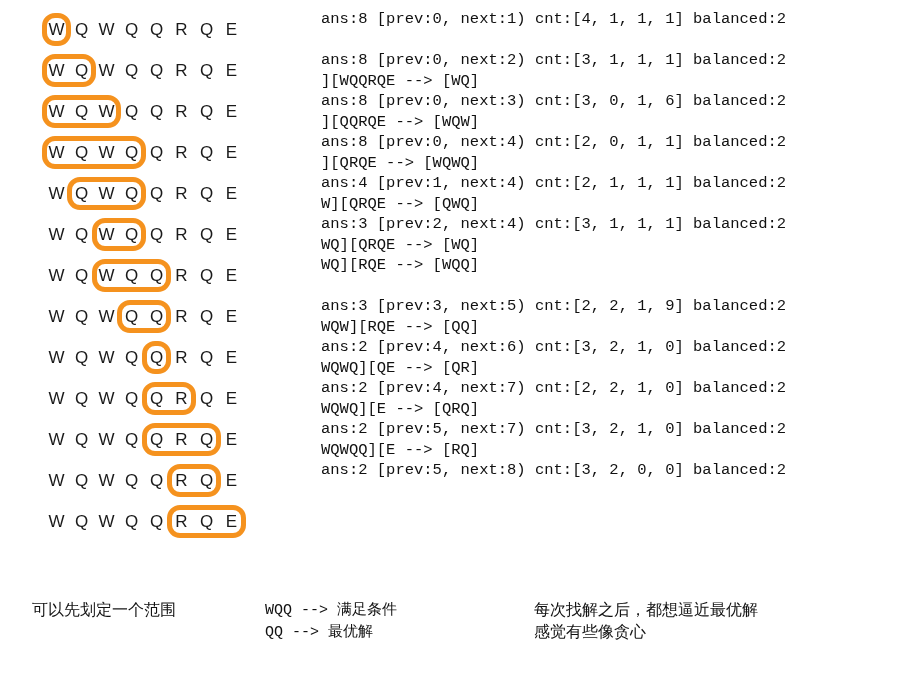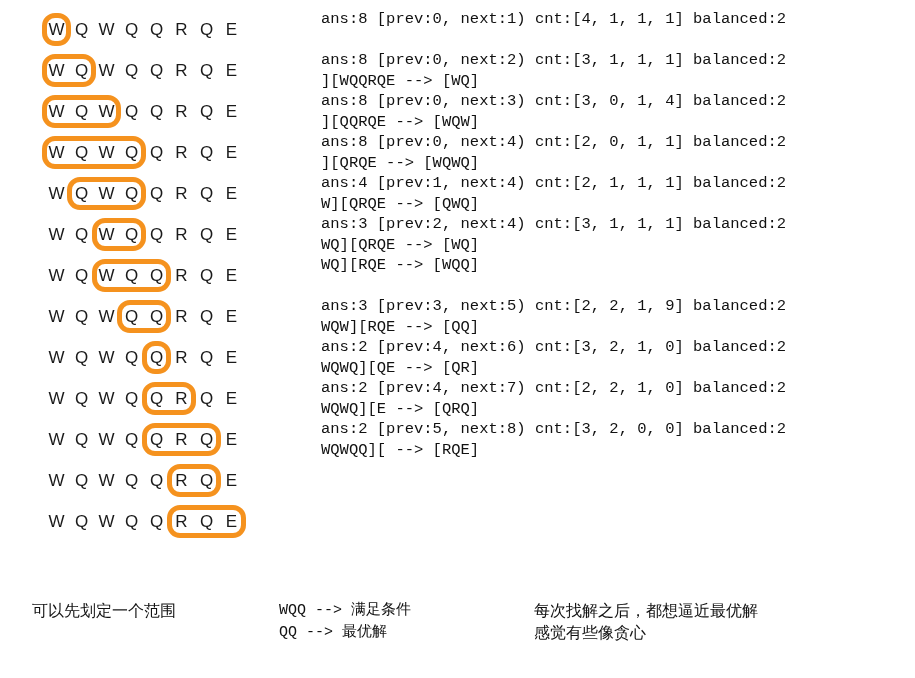--- a/index.html
+++ b/index.html
@@ -95,31 +95,30 @@
   .note-group {
     position: absolute;
     top: 0;
   }
 
   .note-group.col-a { left: 32px; }
   .note-group.col-b { left: 265px; }
   .note-group.col-c { left: 534px; }
 
   .note-line {
-    font-family: Liberation Serif, serif;
+    font-family: Liberation Mono, monospace;
     font-size: 16px;
     line-height: 22px;
     color: #111111;
     white-space: pre;
   }
 
   .note-line.mono-mix {
     font-family: "Liberation Mono", monospace;
     font-size: 15px;
-    margin-left: 14px;
   }
 </style>
 </head>
 <body>
 
 <div id="visualization">
 
   <div class="sequence-panel" id="sequence-panel">
       <div class="sequence-row" style="top: 9px;">
         <div class="letter-cell" style="left: 44px;">W</div>
@@ -268,21 +267,21 @@
 
   <div class="log-panel" id="log-panel">
       <div class="log-entry">
         <div class="log-line">ans:8 [prev:0, next:1) cnt:[4, 1, 1, 1] balanced:2</div>
       </div>
       <div class="log-entry">
         <div class="log-line">ans:8 [prev:0, next:2) cnt:[3, 1, 1, 1] balanced:2</div>
         <div class="log-line">][WQQRQE --&gt; [WQ]</div>
       </div>
       <div class="log-entry">
-        <div class="log-line">ans:8 [prev:0, next:3) cnt:[3, 0, 1, 4] balanced:2</div>
+        <div class="log-line">ans:8 [prev:0, next:3) cnt:[3, 0, 1, 6] balanced:2</div>
         <div class="log-line">][QQRQE --&gt; [WQW]</div>
       </div>
       <div class="log-entry">
         <div class="log-line">ans:8 [prev:0, next:4) cnt:[2, 0, 1, 1] balanced:2</div>
         <div class="log-line">][QRQE --&gt; [WQWQ]</div>
       </div>
       <div class="log-entry">
         <div class="log-line">ans:4 [prev:1, next:4) cnt:[2, 1, 1, 1] balanced:2</div>
         <div class="log-line">W][QRQE --&gt; [QWQ]</div>
       </div>
@@ -299,22 +298,25 @@
       </div>
       <div class="log-entry">
         <div class="log-line">ans:2 [prev:4, next:6) cnt:[3, 2, 1, 0] balanced:2</div>
         <div class="log-line">WQWQ][QE --&gt; [QR]</div>
       </div>
       <div class="log-entry">
         <div class="log-line">ans:2 [prev:4, next:7) cnt:[2, 2, 1, 0] balanced:2</div>
         <div class="log-line">WQWQ][E --&gt; [QRQ]</div>
       </div>
       <div class="log-entry">
+        <div class="log-line">ans:2 [prev:5, next:7) cnt:[3, 2, 1, 0] balanced:2</div>
+        <div class="log-line">WQWQQ][E --&gt; [RQ]</div>
+      </div>
+      <div class="log-entry">
         <div class="log-line">ans:2 [prev:5, next:8) cnt:[3, 2, 0, 0] balanced:2</div>
-        <div class="log-line">WQWQQ][ --&gt; [RQE]</div>
       </div>
     </div>
 
   <div class="annotations">
     <div class="note-group col-a">
       <div class="note-line">可以先划定一个范围</div>
     </div>
     <div class="note-group col-b">
       <div class="note-line mono-mix">WQQ --&gt; 满足条件</div>
       <div class="note-line mono-mix">QQ --&gt; 最优解</div>

